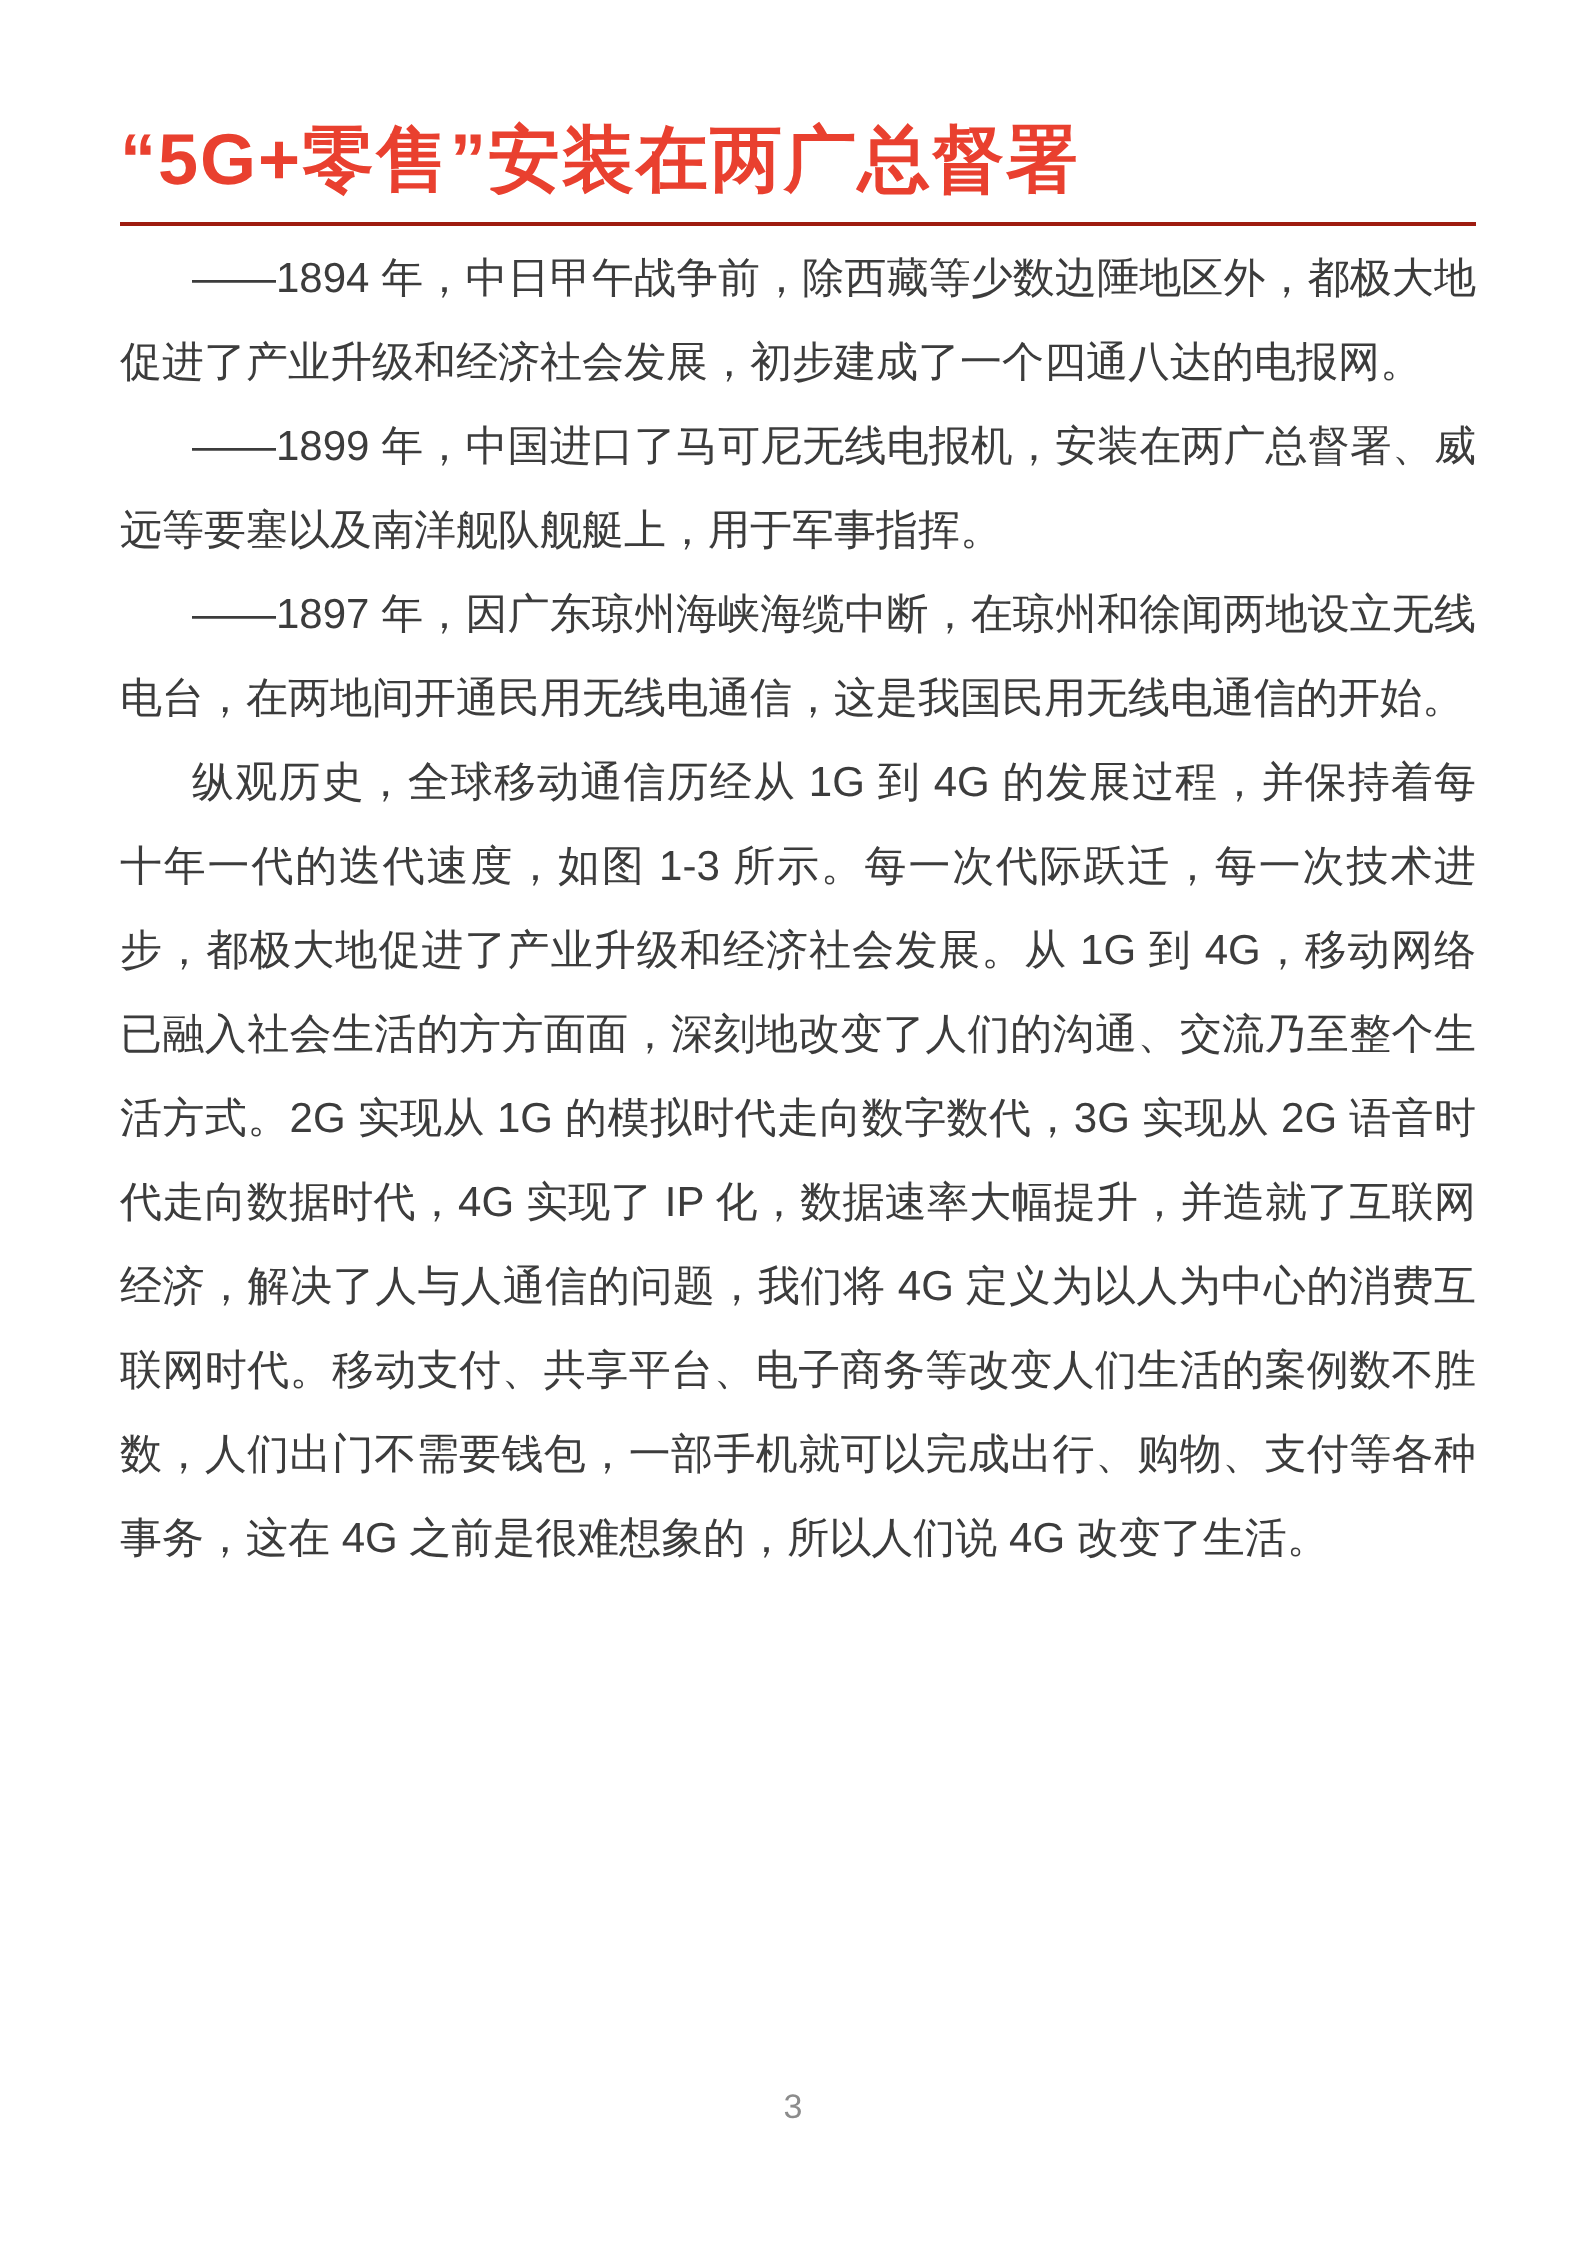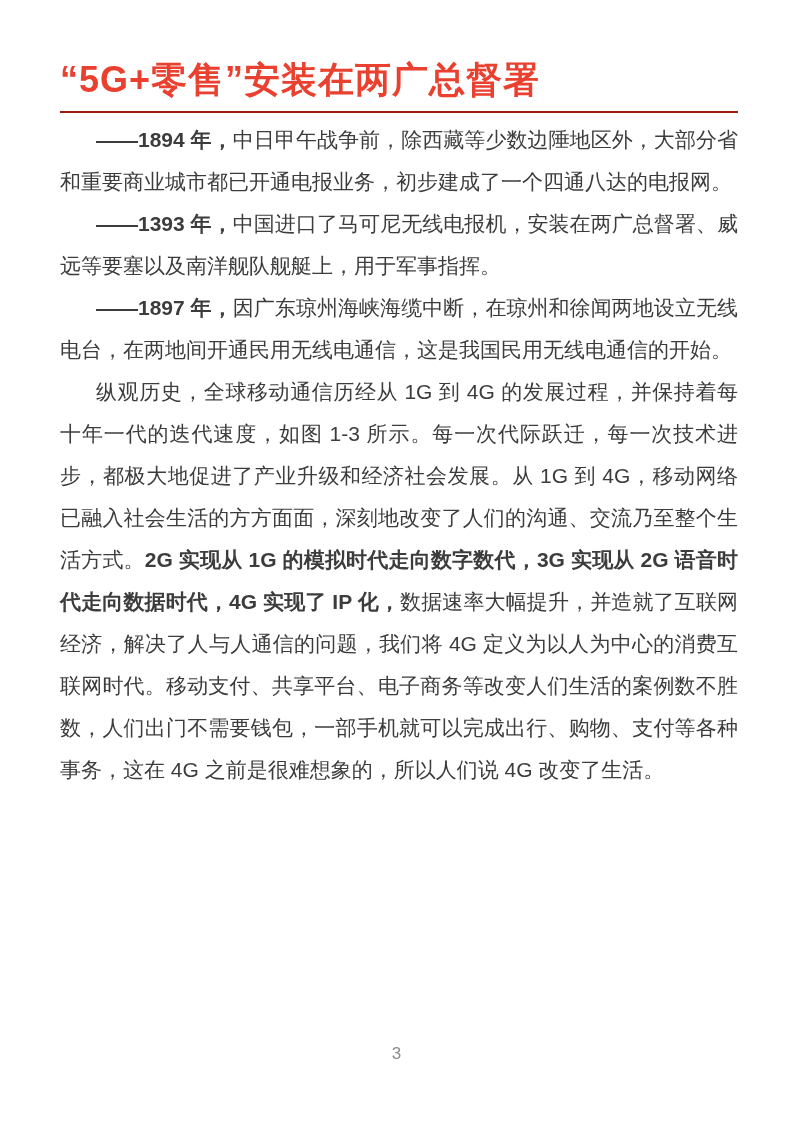--- a/index.html
+++ b/index.html
@@ -42,40 +42,40 @@
     line-height: 42px;
     color: var(--body-text, #3c3c3c);
     text-align: justify;
   }
   .doc-body p {
     margin: 0;
     padding: 0;
     text-indent: 36px;
   }
   .doc-body .run-bold {
-    font-weight: 700;
+    font-weight: 400;
   }
   .page-number {
     position: absolute;
     left: 0;
     right: 0;
     bottom: 58px;
     text-align: center;
     font-size: 17px;
     color: var(--page-num-gray, #8c8c8c);
   }
 </style>
 </head>
 <body>
 
 <div class="page">
   <div class="content">
     <h1 class="doc-title">“5G+零售”安装在两广总督署</h1>
     <div class="title-rule"></div>
     <div class="doc-body" id="doc-body">
-        <p><span class="run-bold">——1894 年，</span><span class="run-regular">中日甲午战争前，除西藏等少数边陲地区外，大部分省和重要商业城市都已开通电报业务，初步建成了一个四通八达的电报网。</span></p>
-        <p><span class="run-bold">——1393 年，</span><span class="run-regular">中国进口了马可尼无线电报机，安装在两广总督署、威远等要塞以及南洋舰队舰艇上，用于军事指挥。</span></p>
+        <p><span class="run-bold">——1894 年，</span><span class="run-regular">中日甲午战争前，除西藏等少数边陲地区外，都极大地促进了产业升级和经济社会发展，初步建成了一个四通八达的电报网。</span></p>
+        <p><span class="run-bold">——1899 年，</span><span class="run-regular">中国进口了马可尼无线电报机，安装在两广总督署、威远等要塞以及南洋舰队舰艇上，用于军事指挥。</span></p>
         <p><span class="run-bold">——1897 年，</span><span class="run-regular">因广东琼州海峡海缆中断，在琼州和徐闻两地设立无线电台，在两地间开通民用无线电通信，这是我国民用无线电通信的开始。</span></p>
         <p><span class="run-regular">纵观历史，全球移动通信历经从 1G 到 4G 的发展过程，并保持着每十年一代的迭代速度，如图 1-3 所示。每一次代际跃迁，每一次技术进步，都极大地促进了产业升级和经济社会发展。从 1G 到 4G，移动网络已融入社会生活的方方面面，深刻地改变了人们的沟通、交流乃至整个生活方式。</span><span class="run-bold">2G 实现从 1G 的模拟时代走向数字数代，3G 实现从 2G 语音时代走向数据时代，4G 实现了 IP 化，</span><span class="run-regular">数据速率大幅提升，并造就了互联网经济，解决了人与人通信的问题，我们将 4G 定义为以人为中心的消费互联网时代。移动支付、共享平台、电子商务等改变人们生活的案例数不胜数，人们出门不需要钱包，一部手机就可以完成出行、购物、支付等各种事务，这在 4G 之前是很难想象的，所以人们说 4G 改变了生活。</span></p>
       </div>
   </div>
   <div class="page-number">3</div>
 </div>
 
 </body></html>

